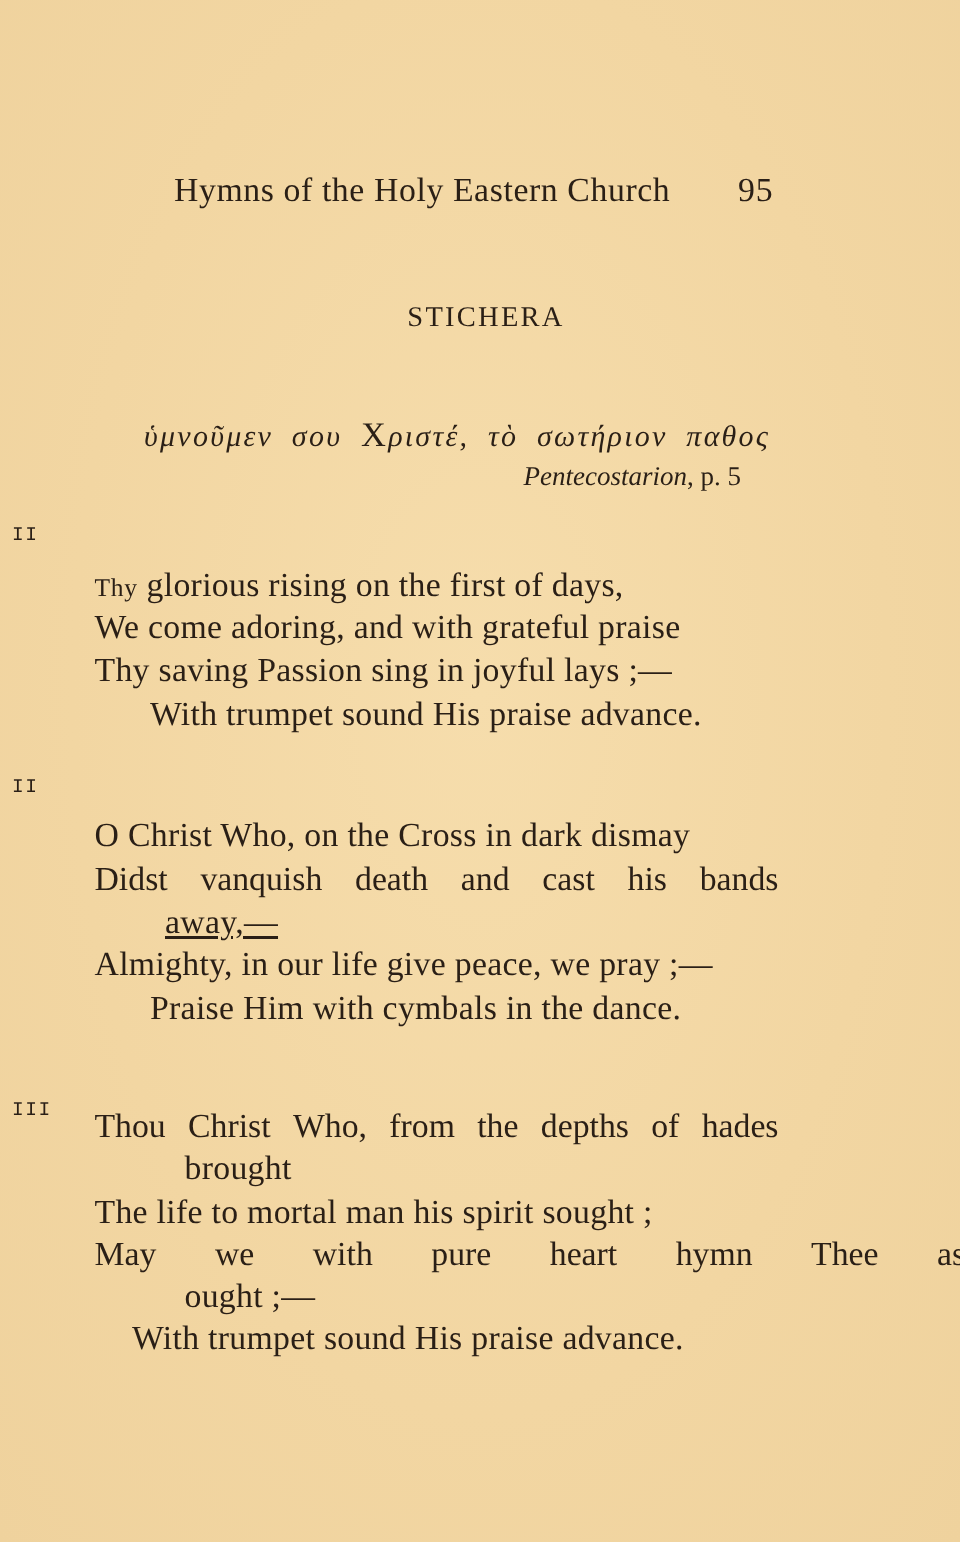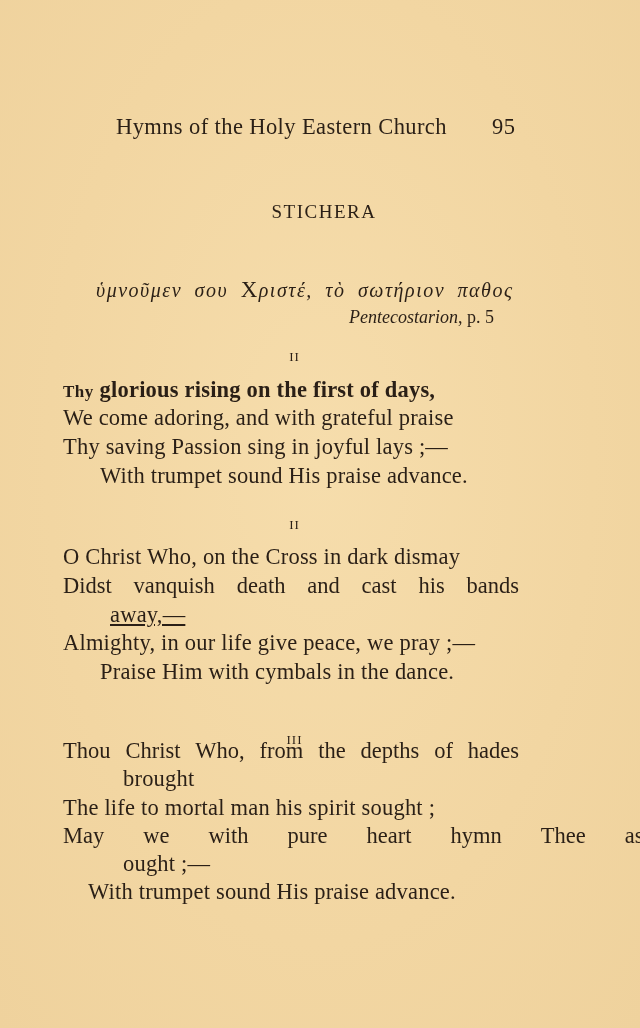--- a/index.html
+++ b/index.html
@@ -73,25 +73,26 @@
       top: 307px;
       left: 349px;
       font-size: 18px;
       white-space: nowrap;
     }
     .source .it { font-style: italic; }
     .numeral {
       position: absolute;
       left: 0;
       width: 581px;
-      text-align: center;
+      text-align: left;
       font-size: 13px;
       letter-spacing: 1px;
       padding-left: 8px;
       box-sizing: border-box;
+      font-family: Liberation Mono, monospace;
     }
     .line {
       position: absolute;
       font-size: 22.5px;
       white-space: nowrap;
       letter-spacing: 0.2px;
     }
     .sc { font-size: 17px; letter-spacing: 0.5px; }
     .justify-line {
       position: absolute;
@@ -109,21 +110,21 @@
   <div class="running-head">Hymns of the Holy Eastern Church</div>
   <div class="page-number">95</div>
 
   <div class="section-title">STICHERA</div>
 
   <div class="greek"><span>ὑμνοῦμεν σου </span><span class="cap">Χ</span><span>ριστέ, τὸ σωτήριον παθος</span></div>
   <div class="source"><span class="it">Pentecostarion</span><span>, p. 5</span></div>
 
   <div>
     <div class="numeral" style="top:349px;">II</div>
-    <div class="line" style="top:377px; left:63px;font-weight:bold;"><span class="sc">Thy</span><span> glorious rising on the first of days,</span></div>
+    <div class="line" style="top:377px; left:63px;"><span class="sc">Thy</span><span> glorious rising on the first of days,</span></div>
     <div class="line" style="top:405px; left:63px;">We come adoring, and with grateful praise</div>
     <div class="line" style="top:434px; left:63px;">Thy saving Passion sing in joyful lays ;—</div>
     <div class="line" style="top:463px; left:100px;">With trumpet sound His praise advance.</div>
   </div>
 
   <div>
     <div class="numeral" style="top:517px;">II</div>
     <div class="line" style="top:544px; left:63px;">O Christ Who, on the Cross in dark dismay</div>
     <div class="justify-line" style="top:573px; left:63px; width:456px;">
       <span>Didst</span>

